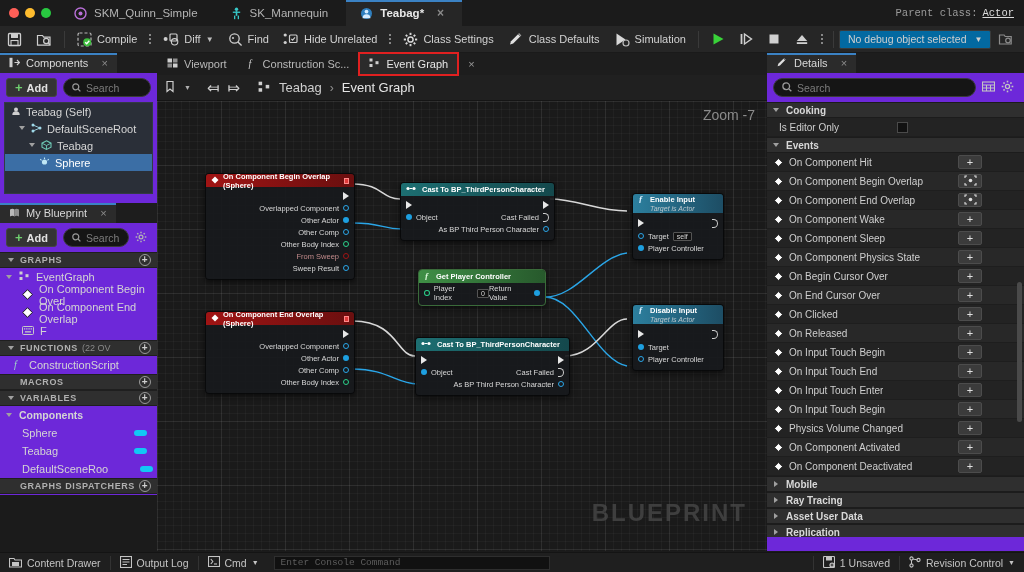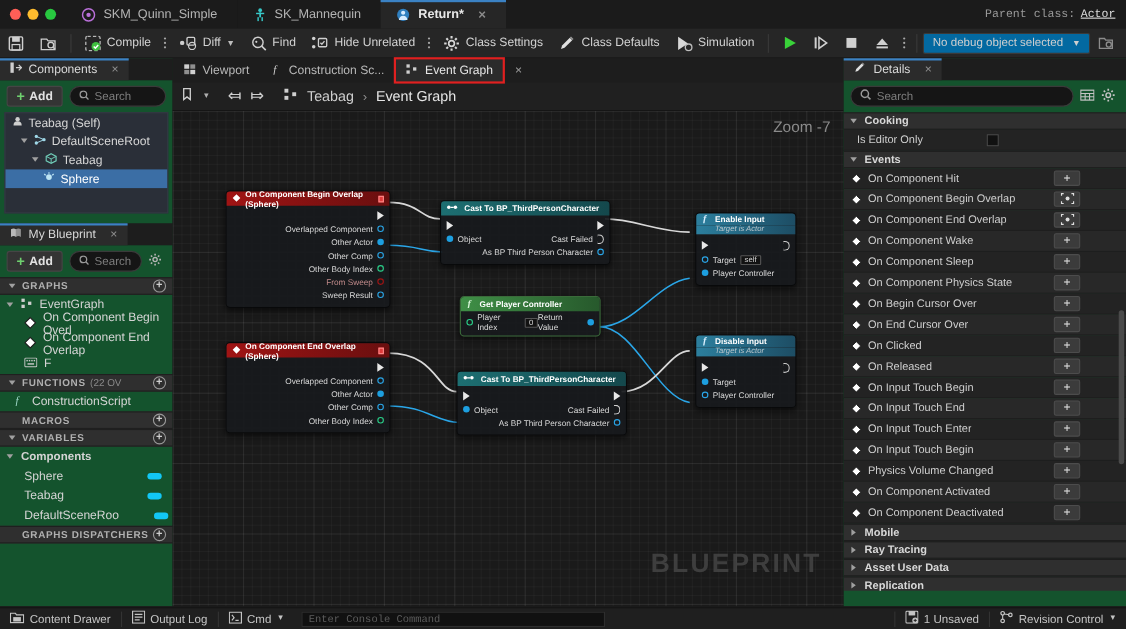--- a/index.html
+++ b/index.html
@@ -50,21 +50,21 @@
   .tsep{ width:1px; height:17px; background:#3a3a3a; margin:0 5px; }
   .kebab{ display:flex; flex-direction:column; gap:2px; padding:0 5px; }
   .kebab i{ width:2px; height:2px; background:#a8a8a8; border-radius:50%; display:block; }
   .dbgsel{
     display:flex; align-items:center; gap:8px; height:19px; padding:0 8px;
     background:#0369a1; border:1px solid #3a3a3a; border-radius:2px;
     color:#cfcfcf; font-size:10.5px;
   }
 
   
-  .panel{ position:absolute; background:#14532d; }
+  .panel{ position:absolute; background:#6d28d9; }
   .ptabbar{ height:20px; background:#1d1d1d; display:flex; align-items:stretch; }
   .ptab{
     display:flex; align-items:center; gap:6px; padding:0 9px;
     background:#2b2b2b; color:#d8d8d8; font-size:11px; position:relative;
   }
   .ptab:after{ content:""; position:absolute; left:0; right:0; top:0; height:2px; background:#3b82c4; }
   .ptab .x{ color:#8d8d8d; margin-left:7px; font-size:11px; }
 
   .searchrow{ display:flex; align-items:center; gap:6px; padding:5px 6px; }
   .addbtn{
@@ -226,21 +226,21 @@
   </div>
 
   <div class="tab active">
     <span class="tico">
       <svg width="13" height="13" viewBox="0 0 13 13">
           <circle cx="6.5" cy="6.5" r="5.5" fill="#2f7fbf"></circle>
           <circle cx="6.5" cy="4.6" r="1.9" fill="#d6ecff"></circle>
           <path d="M2.6 11.2a3.9 3.9 0 0 1 7.8 0z" fill="#d6ecff"></path>
         </svg>
     </span>
-    <span>Return*</span>
+    <span>Teabag*</span>
     <span class="tabclose">×</span>
   </div>
 
   <div class="parentclass">
     <span>Parent class:</span>
     <span class="pval">Actor</span>
   </div>
 </div>
 
 <div class="toolbar">
@@ -484,21 +484,21 @@
               <line x1="1.2" y1="2.2" x2="2.5" y2="3.3"></line>
               <line x1="9.8" y1="2.2" x2="8.5" y2="3.3"></line>
             </g>
           </svg>
       </span>
       <span>Sphere</span>
     </div>
   </div>
 </div>
 
-<div class="panel" style="left:0; top:203px; width:157px; height:348px;">
+<div class="panel" style="left:0; top:203px; width:157px; height:292px;">
   <div class="ptabbar">
     <div class="ptab">
       <span>
         <svg width="11" height="11" viewBox="0 0 11 11">
             <path d="M1 2.4c1.6-1 3.2-1 4.5 0v7c-1.3-1-2.9-1-4.5 0z" fill="#b9b9b9"></path>
             <path d="M10 2.4c-1.6-1-3.2-1-4.5 0v7c1.3-1 2.9-1 4.5 0z" fill="#8f8f8f"></path>
           </svg>
       </span>
       <span>My Blueprint</span>
       <span class="x">×</span>

